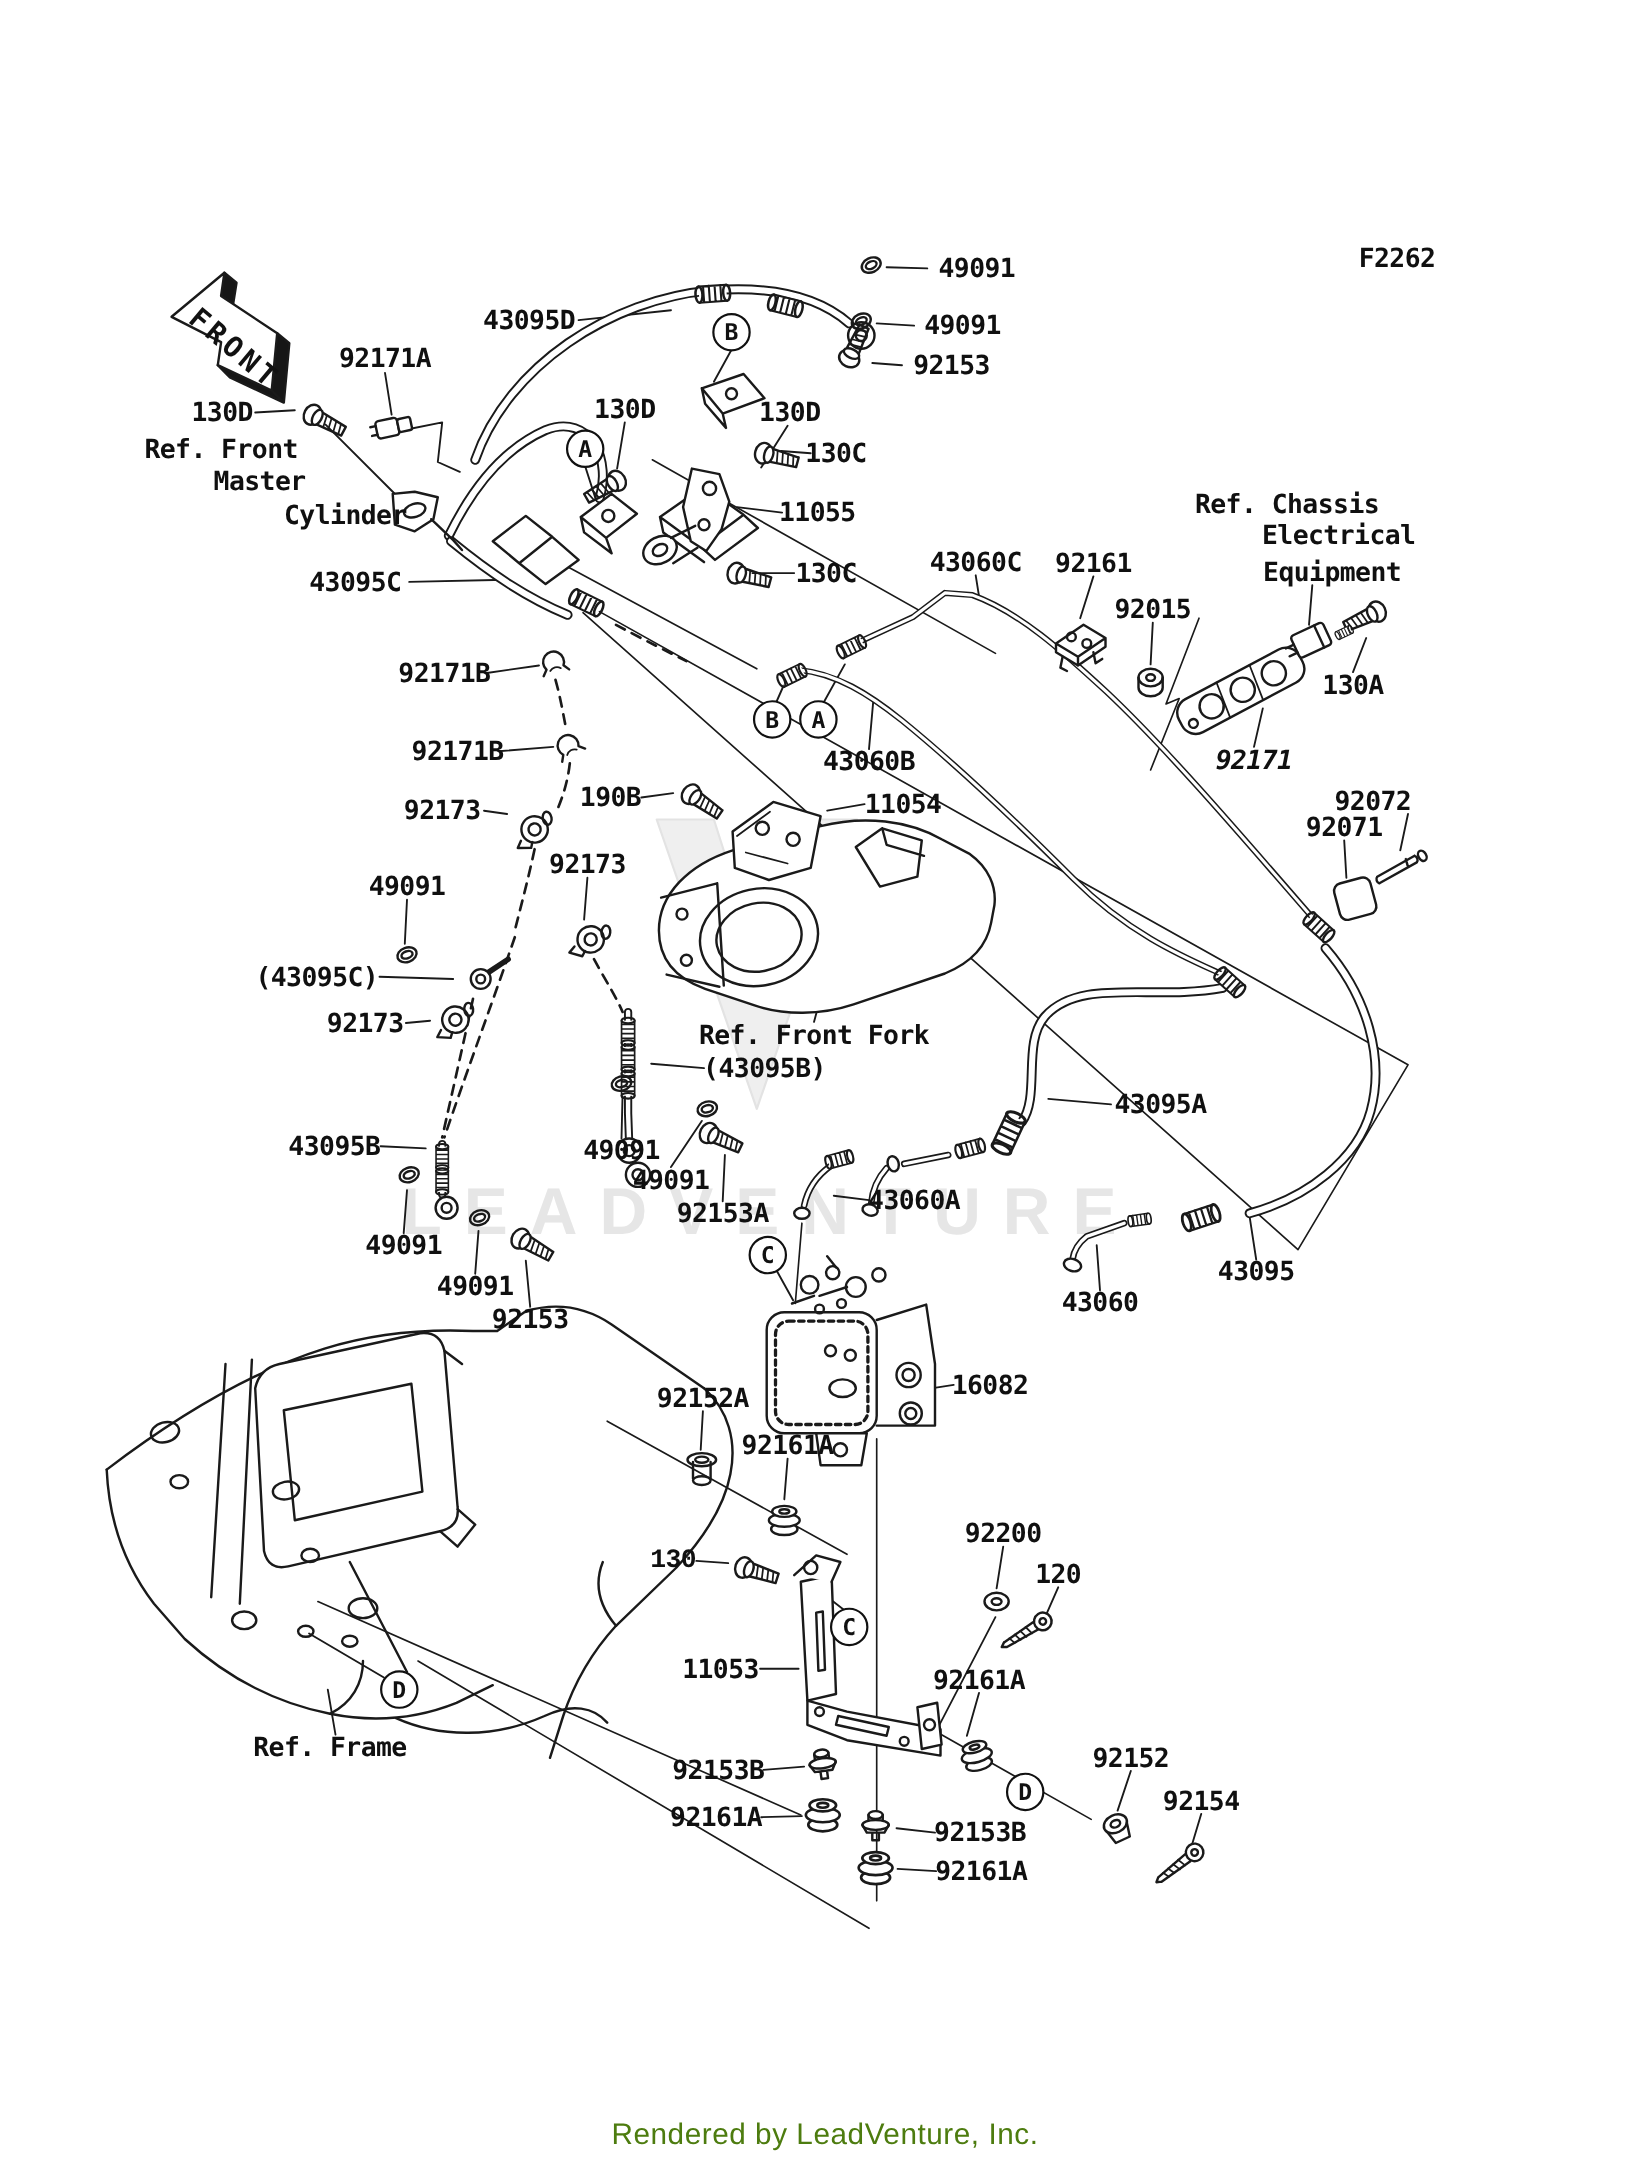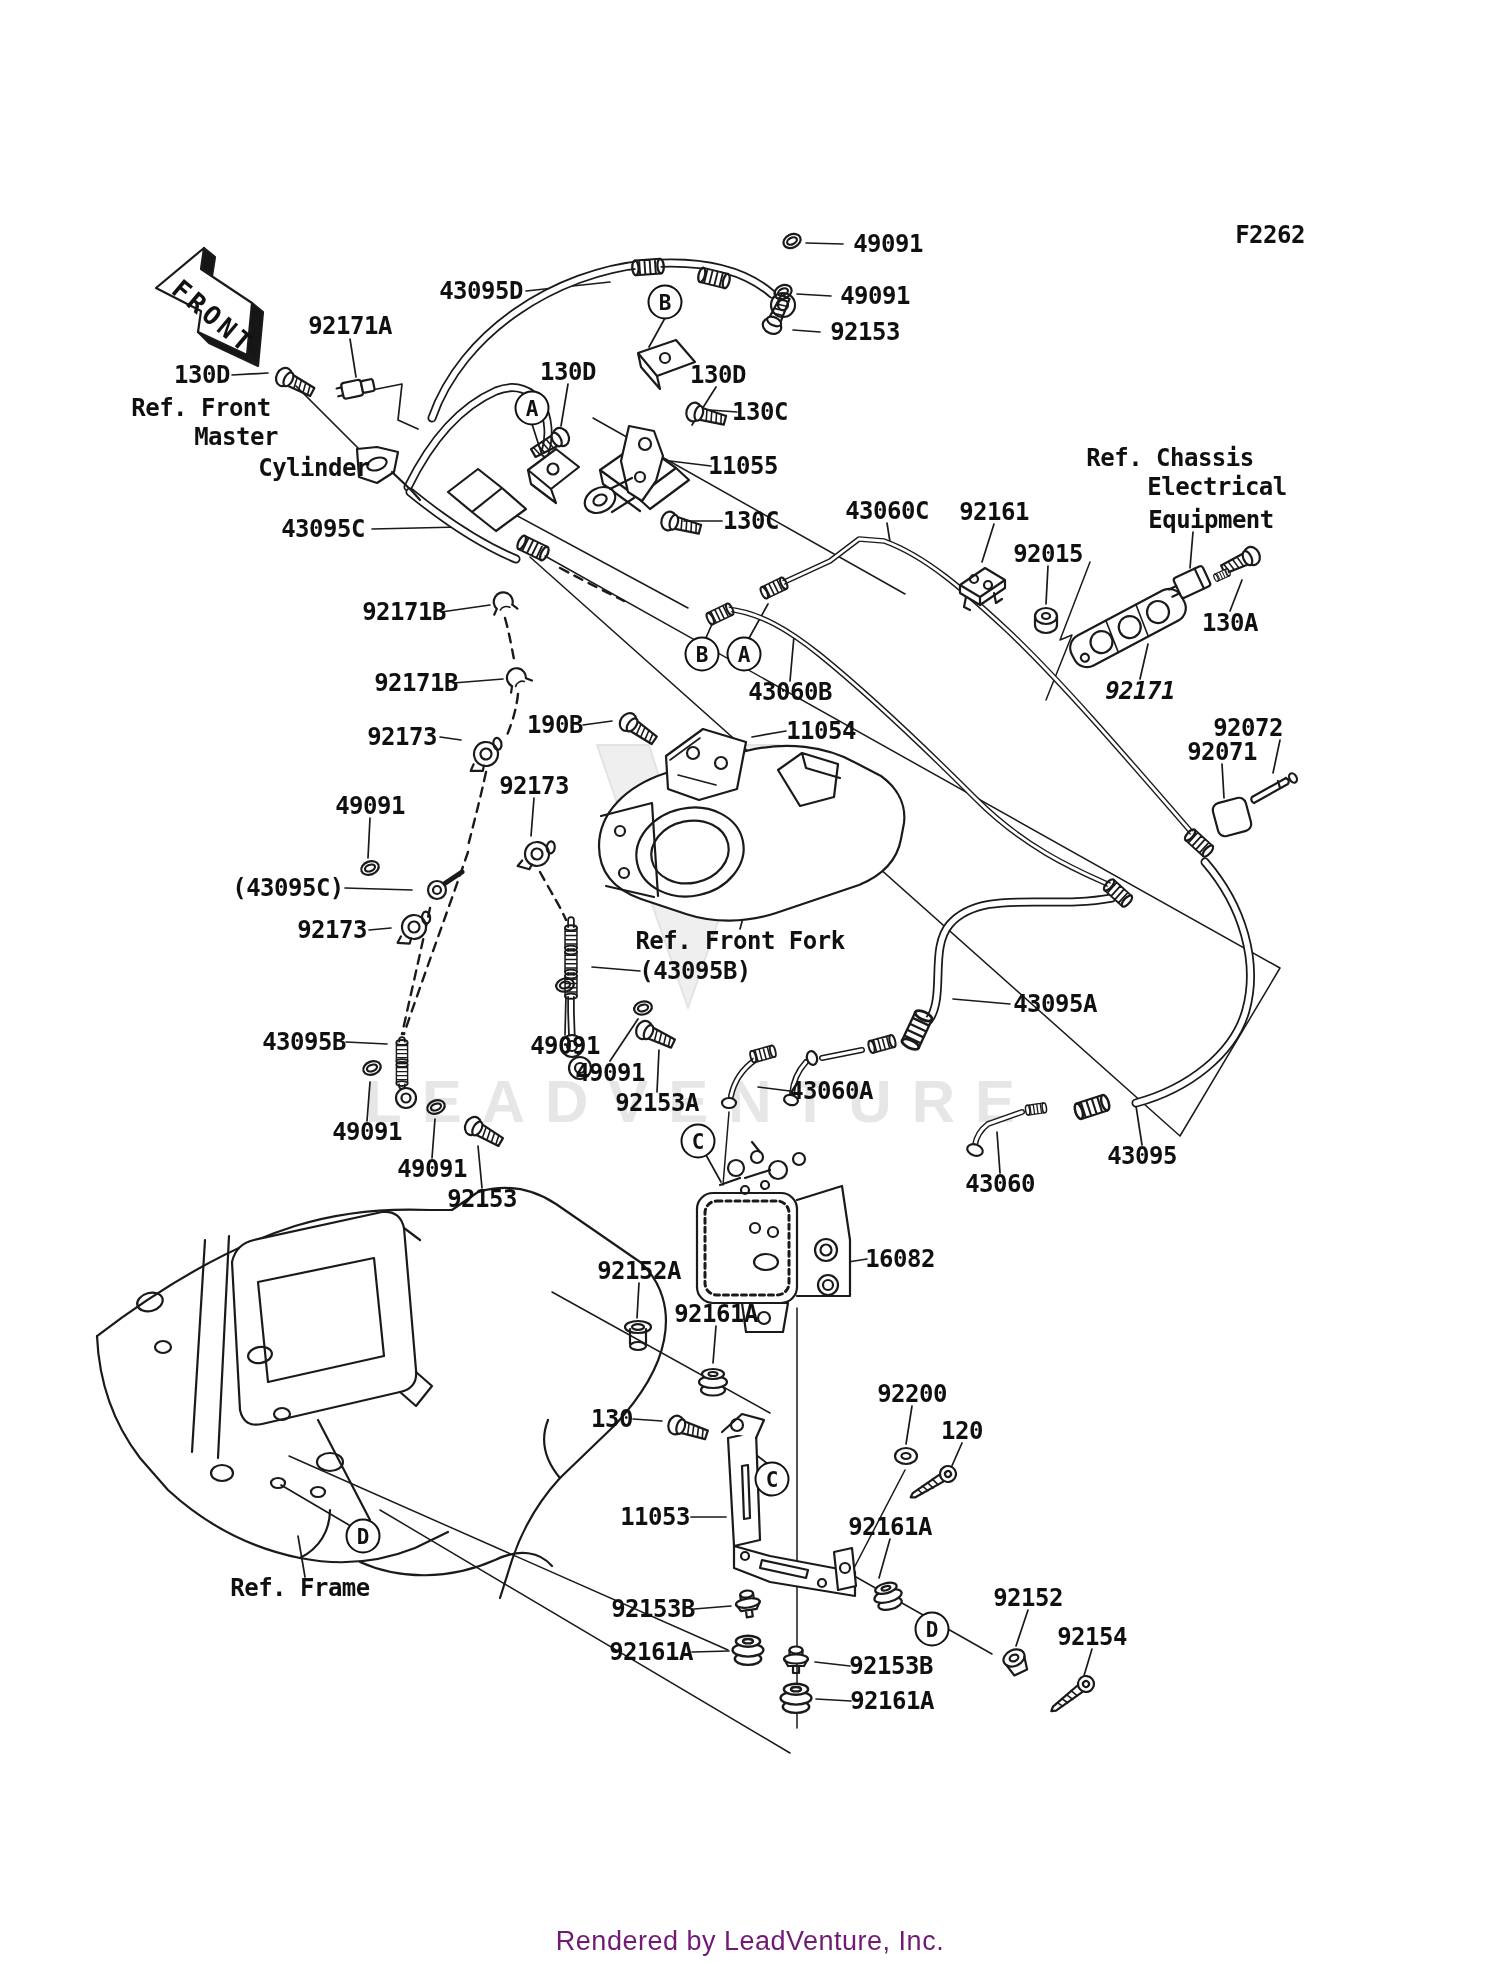--- a/index.html
+++ b/index.html
@@ -8,21 +8,21 @@
   svg{position:absolute;left:0;top:0;}
   .layer{position:absolute;left:0;top:0;width:100%;height:100%;}
   .plabel{position:absolute;transform:translate(-50%,-50%);
           font:bold 24px "DejaVu Sans Mono",monospace;letter-spacing:-0.5px;
           color:#101010;white-space:pre;}
   #figure-code{left:1270px;top:235px;}
   .callout{position:absolute;width:31px;height:31px;border:2.5px solid #111;border-radius:50%;
            background:#fff;transform:translate(-50%,-50%);display:flex;align-items:center;
            justify-content:center;font:bold 21px "DejaVu Sans Mono",monospace;color:#111;}
   .footer{position:absolute;left:750px;top:1941px;transform:translate(-50%,-50%);
-          font:27px "Liberation Sans",sans-serif;color:#701a75;letter-spacing:0.5px;}
+          font:27px "Liberation Sans",sans-serif;color:#4d7c0f;letter-spacing:0.5px;}
   .artwork path,.artwork ellipse,.artwork circle,.artwork rect,.artwork line{vector-effect:none;}
 </style>
 </head>
 <body>
 
 <div class="page">
 
 <svg class="artwork" width="1500" height="1962" viewBox="0 0 1500 1962" fill="none" stroke="#1a1a1a" stroke-width="2.2" stroke-linecap="round" stroke-linejoin="round">
 
   <defs>
@@ -439,21 +439,21 @@
       <div class="plabel" style="left: 831px; top: 1091px;">43060A</div>
       <div class="plabel" style="left: 367px; top: 1132px;">49091</div>
       <div class="plabel" style="left: 432px; top: 1169px;">49091</div>
       <div class="plabel" style="left: 482px; top: 1199px;">92153</div>
       <div class="plabel" style="left: 1142px; top: 1156px;">43095</div>
       <div class="plabel" style="left: 1000px; top: 1184px;">43060</div>
       <div class="plabel" style="left: 900px; top: 1259px;">16082</div>
       <div class="plabel" style="left: 639px; top: 1271px; text-align: center;">92152A</div>
       <div class="plabel" style="left: 716px; top: 1314px;">92161A</div>
       <div class="plabel" style="left: 912px; top: 1394px;">92200</div>
-      <div class="plabel" style="left: 612px; top: 1419px;">130</div>
+      <div class="plabel" style="left: 612px; top: 1419px; font-family: Liberation Mono, monospace;">130</div>
       <div class="plabel" style="left: 962px; top: 1431px; text-align: right;">120</div>
       <div class="plabel" style="left: 655px; top: 1517px;">11053</div>
       <div class="plabel" style="left: 890px; top: 1527px;">92161A</div>
       <div class="plabel" style="left: 300px; top: 1588px;">Ref. Frame</div>
       <div class="plabel" style="left: 1028px; top: 1598px;">92152</div>
       <div class="plabel" style="left: 653px; top: 1609px;">92153B</div>
       <div class="plabel" style="left: 1092px; top: 1637px;">92154</div>
       <div class="plabel" style="left: 651px; top: 1652px;">92161A</div>
       <div class="plabel" style="left: 891px; top: 1666px;">92153B</div>
       <div class="plabel" style="left: 892px; top: 1701px;">92161A</div>

